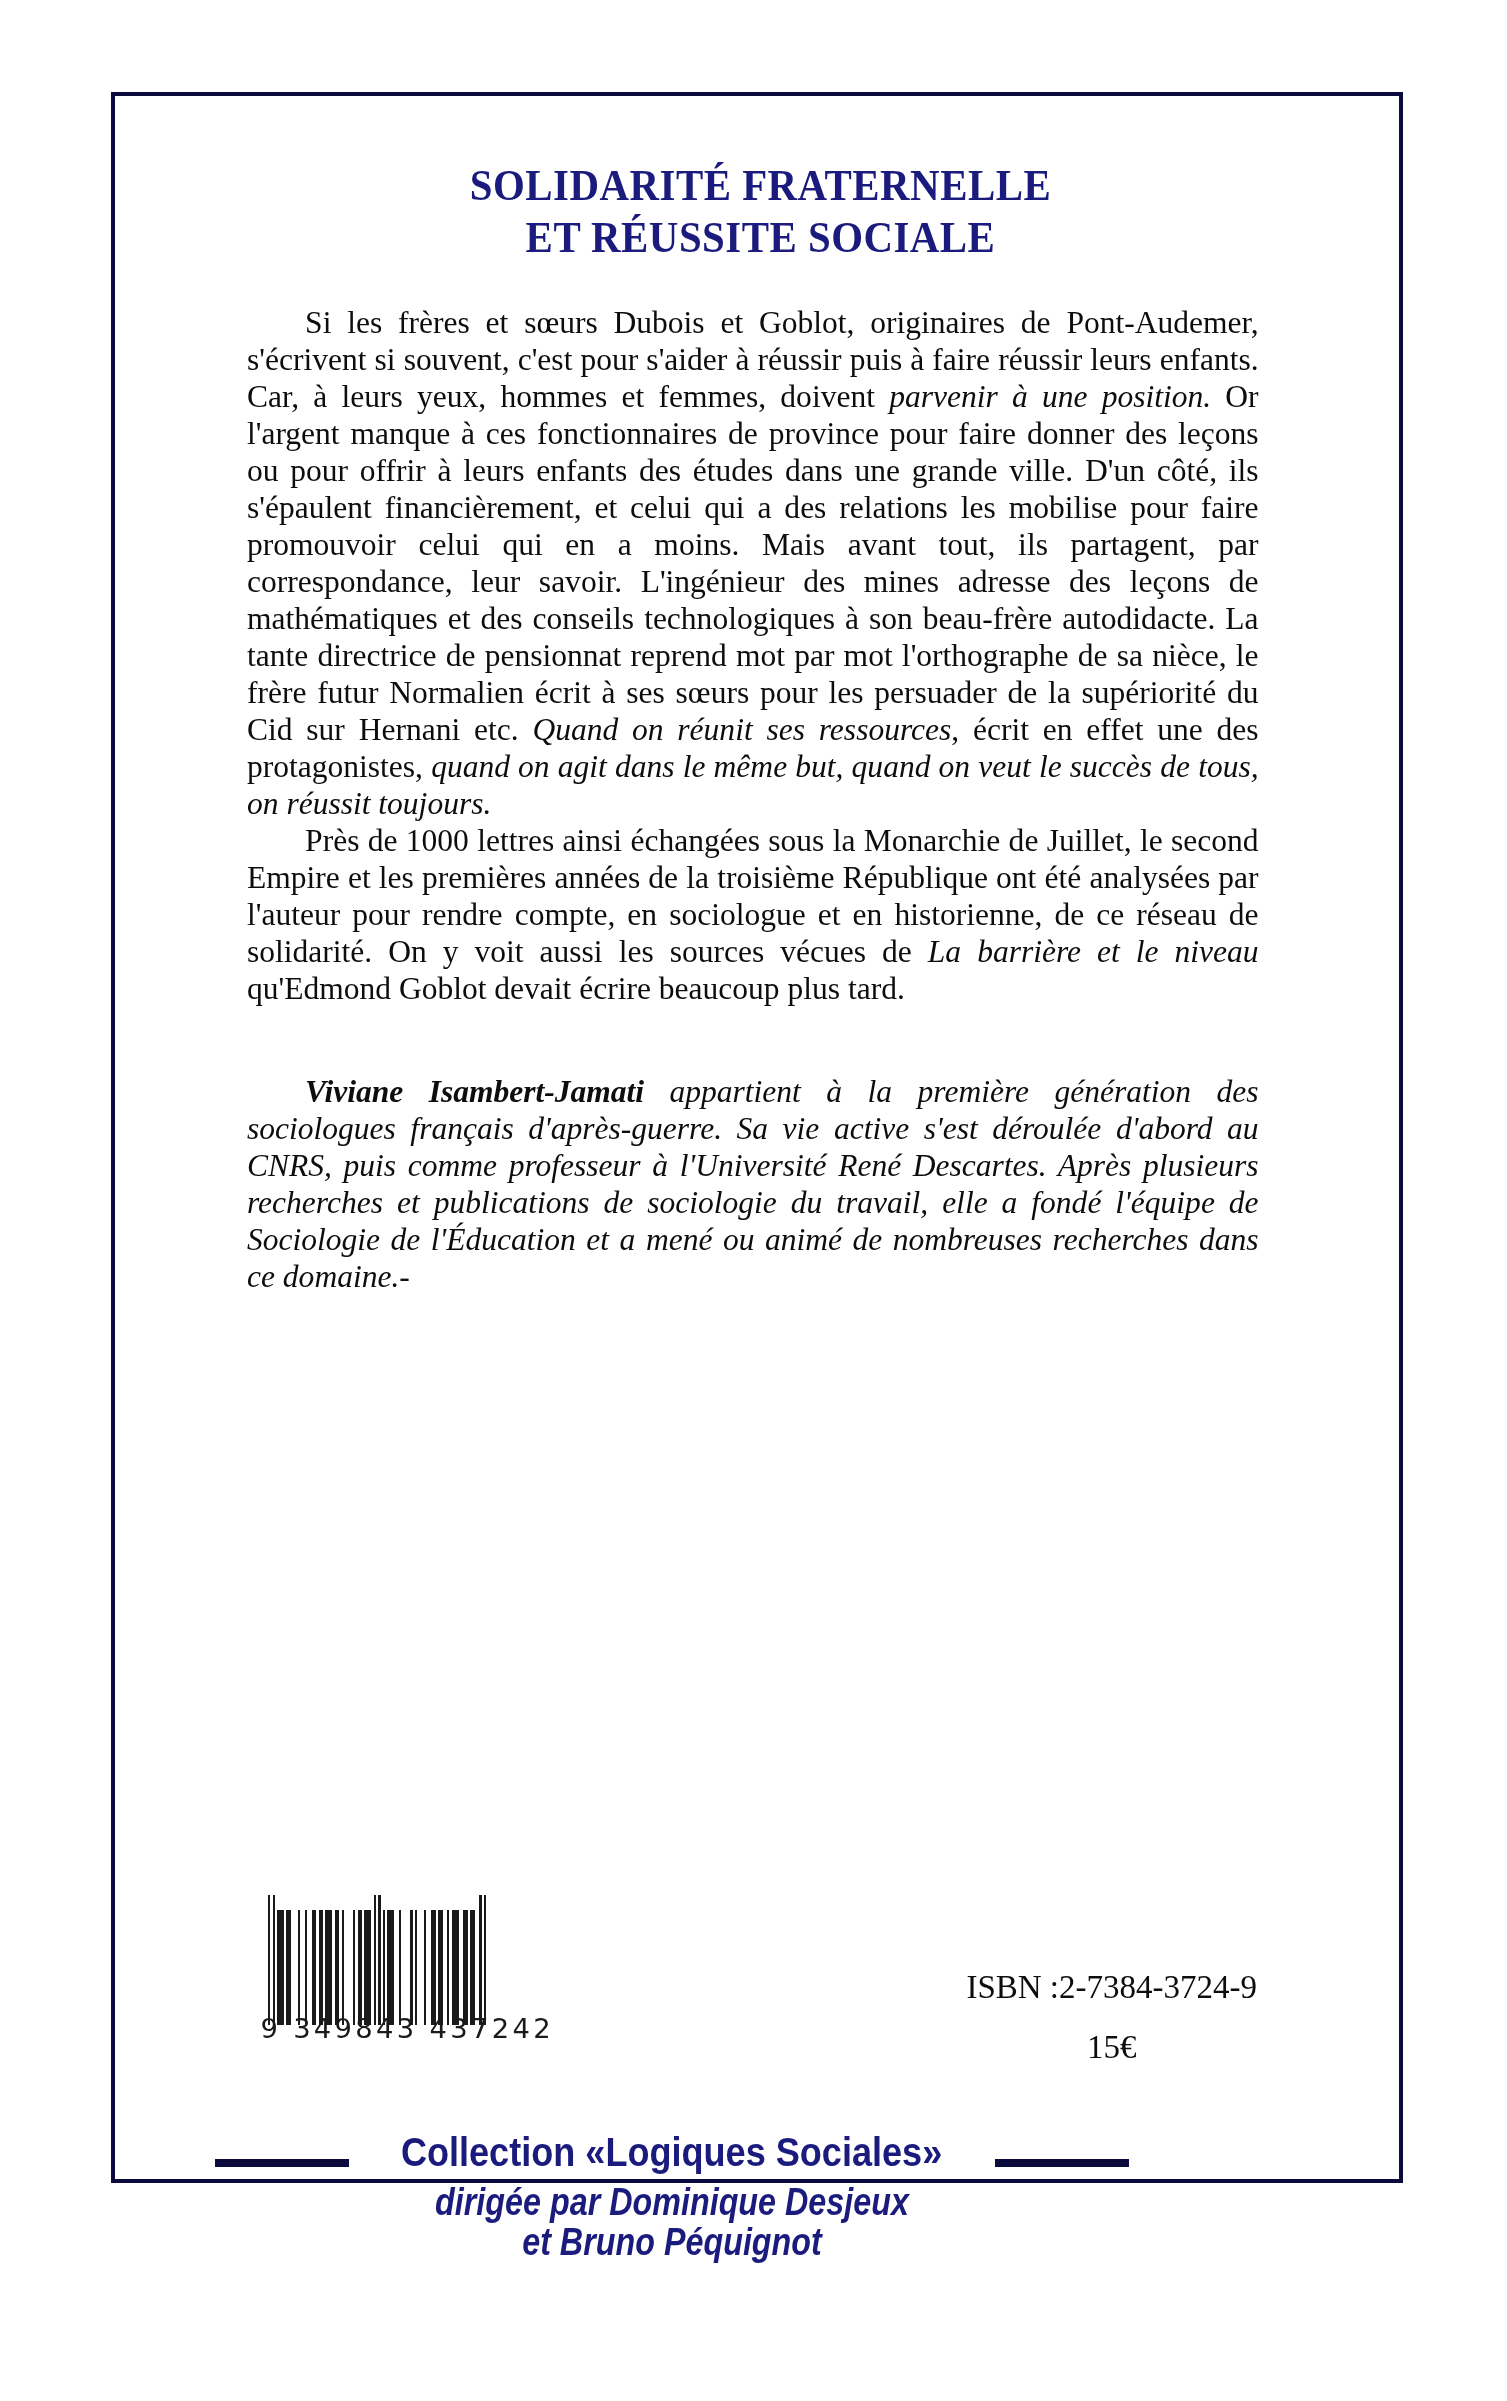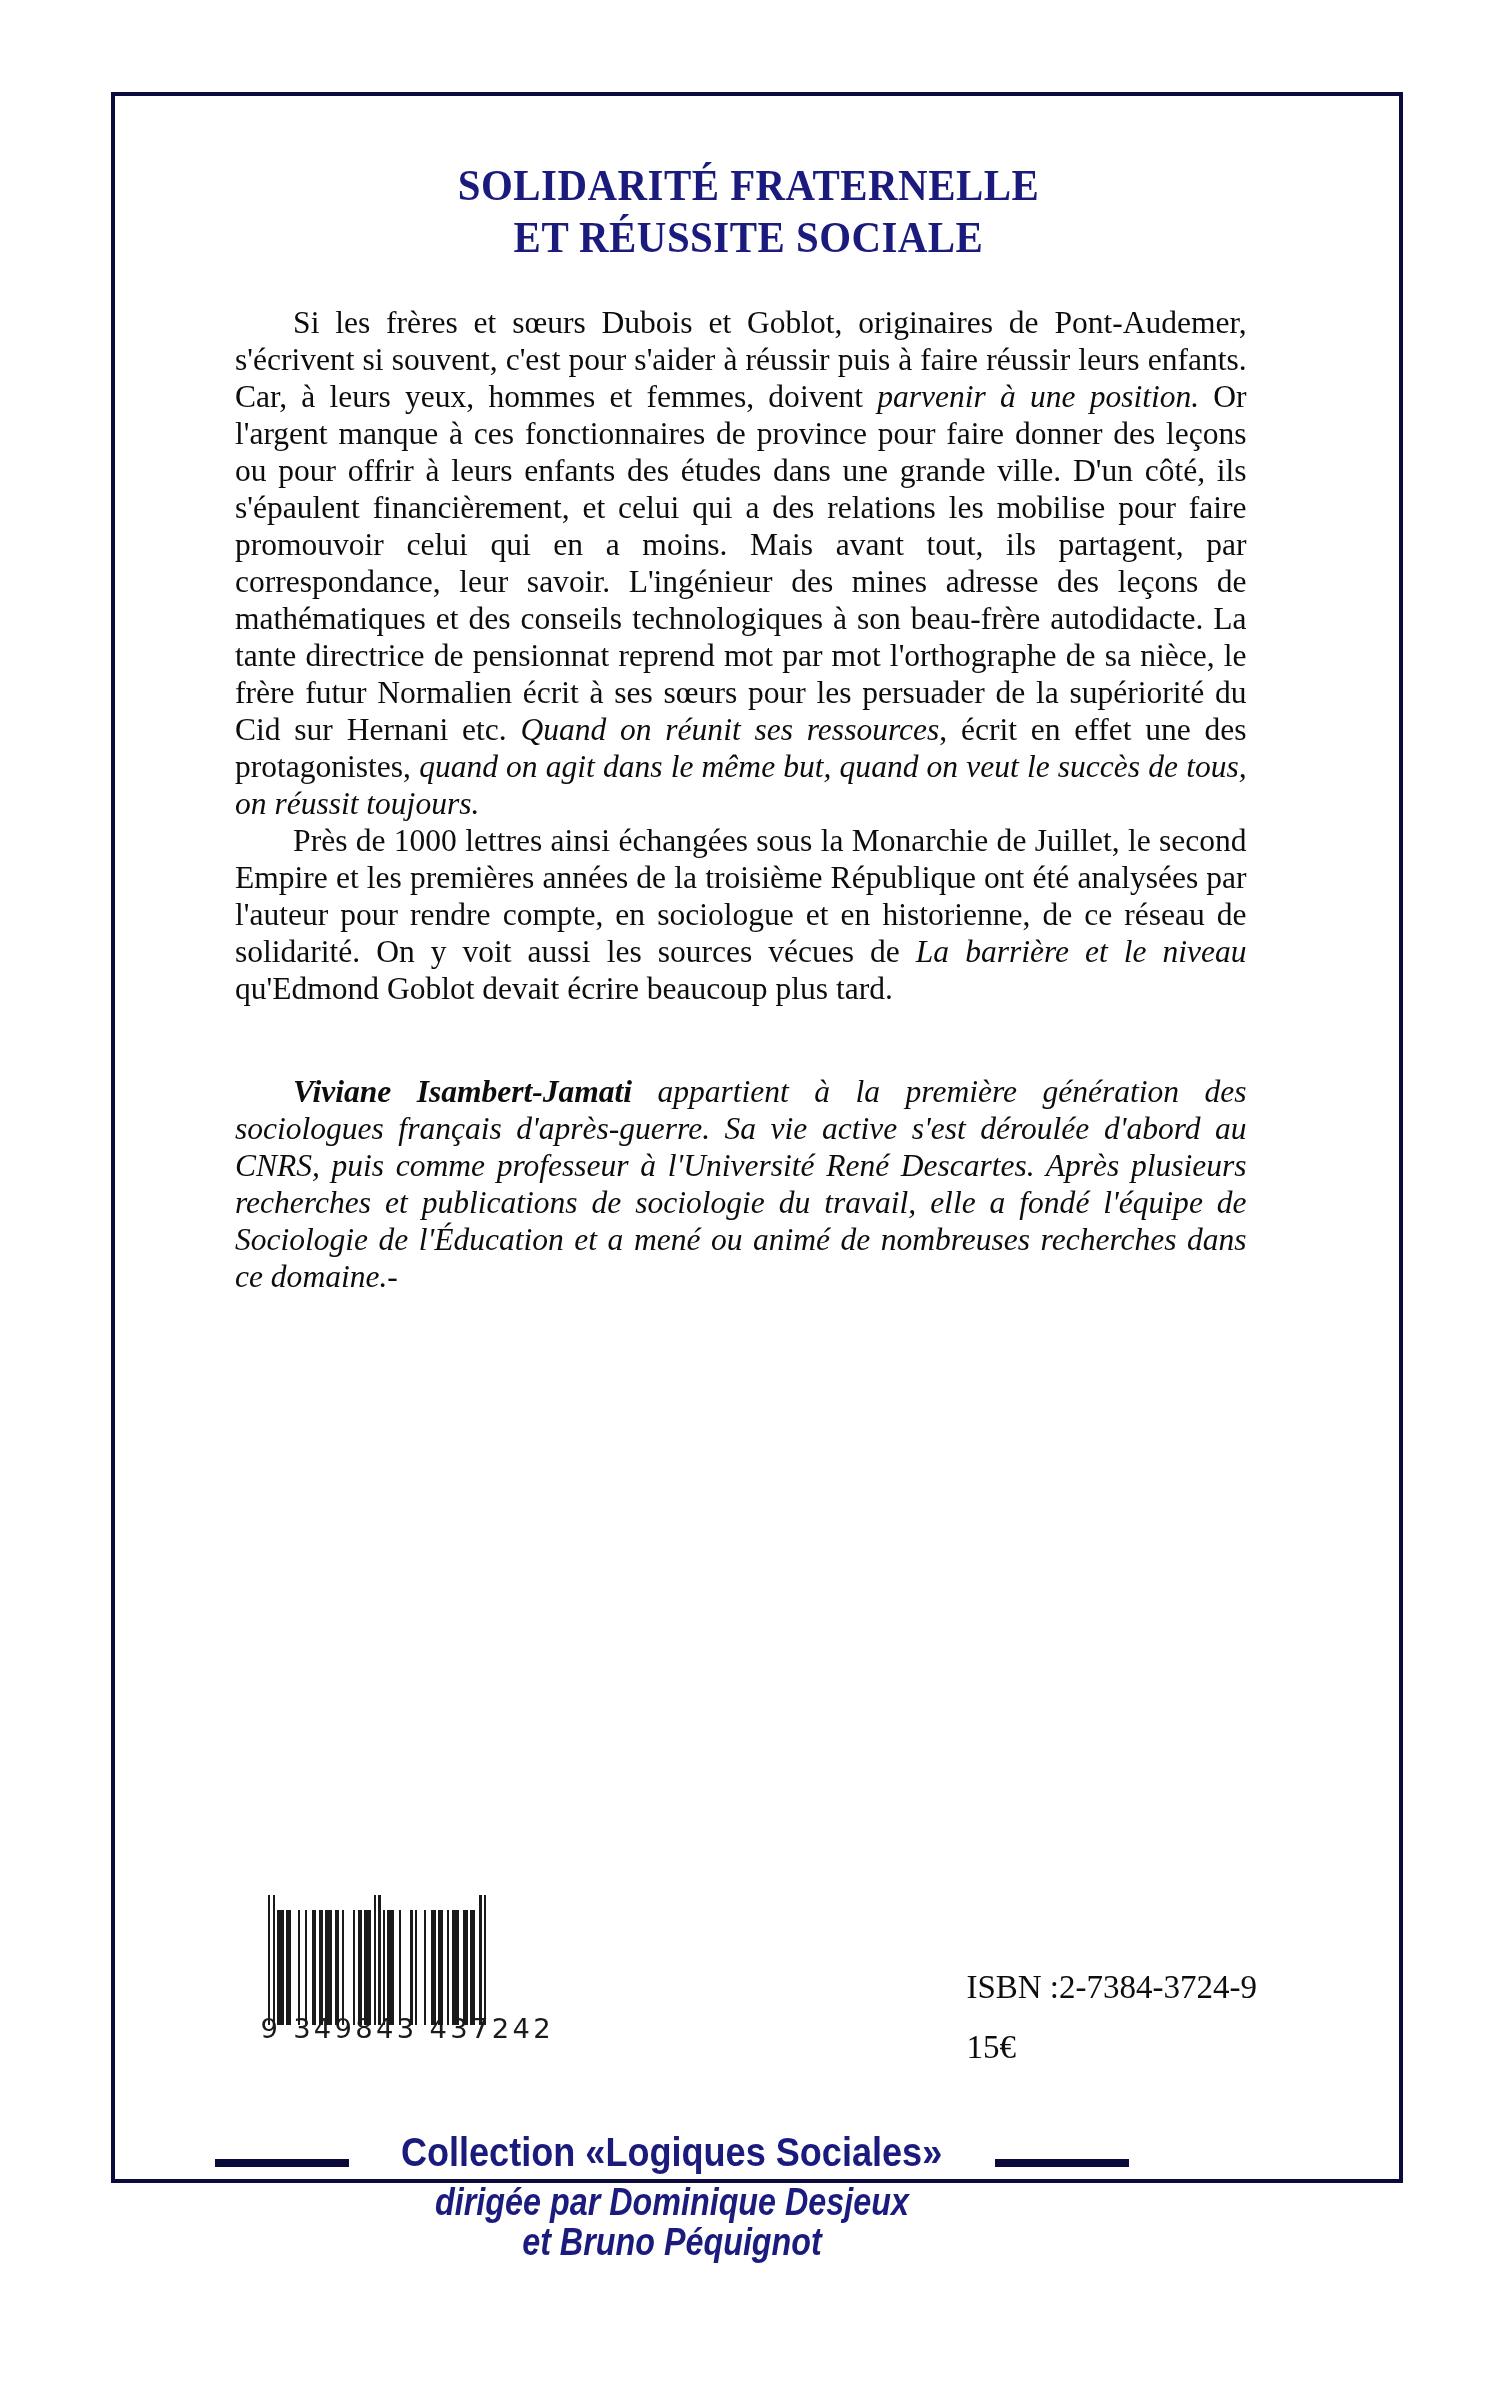--- a/index.html
+++ b/index.html
@@ -23,21 +23,21 @@
     width: 1292px;
     height: 2091px;
     border: 4.7px solid #0a0a3c;
     box-sizing: border-box;
     background: #ffffff;
   }
 
   
   #content {
     position: absolute;
-    left: 120px;
+    left: 132px;
     top: 64px;
     width: 1027px;
   }
 
   
   #title-block {
     text-align: center;
     color: #1b1b7e;
     font-family: "Liberation Serif", serif;
     font-weight: bold;
@@ -117,21 +117,21 @@
     font-family: "DejaVu Sans", sans-serif;
     font-size: 27.4px;
     letter-spacing: 3.3px;
     color: #1a1a1a;
     margin-top: -12.3px;
     white-space: nowrap;
     position: relative;
     left: -7.6px;
   }
   #isbn-block {
-    text-align: left;
+    text-align: center;
     padding-right: 17px;
     padding-top: 59px;
     margin-left: 7px;
   }
   #isbn-text {
     font-family: "Liberation Serif", serif;
     font-size: 33px;
     color: #0d0d0d;
     white-space: nowrap;
   }

